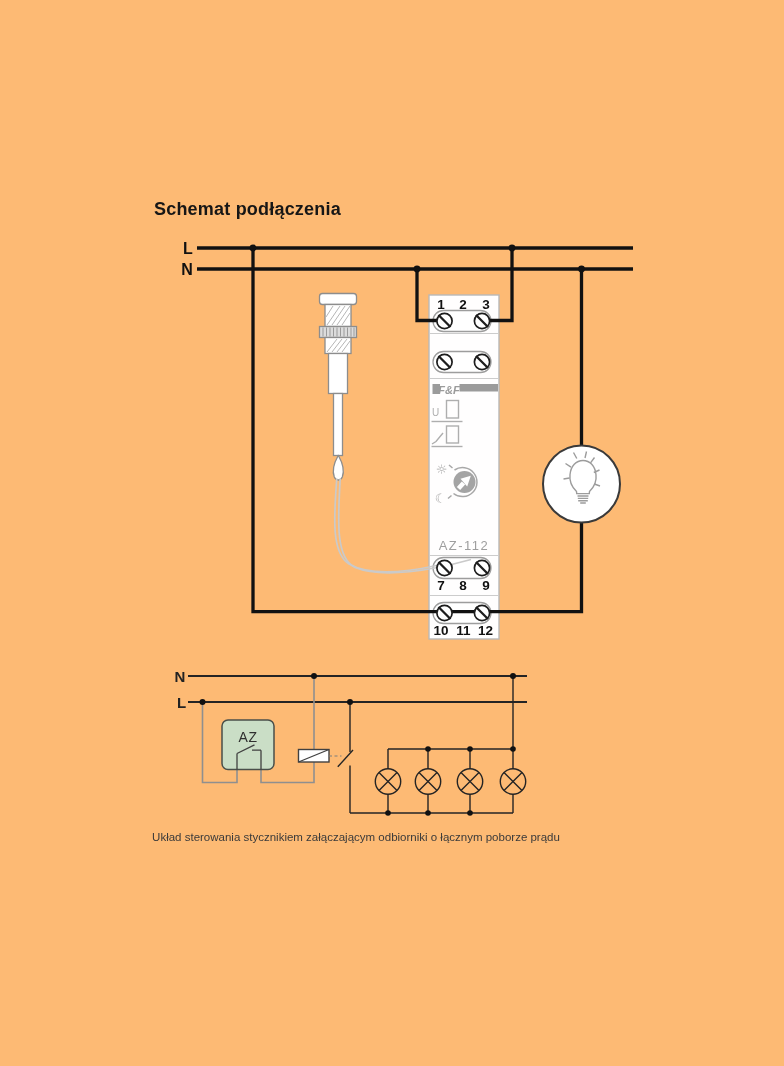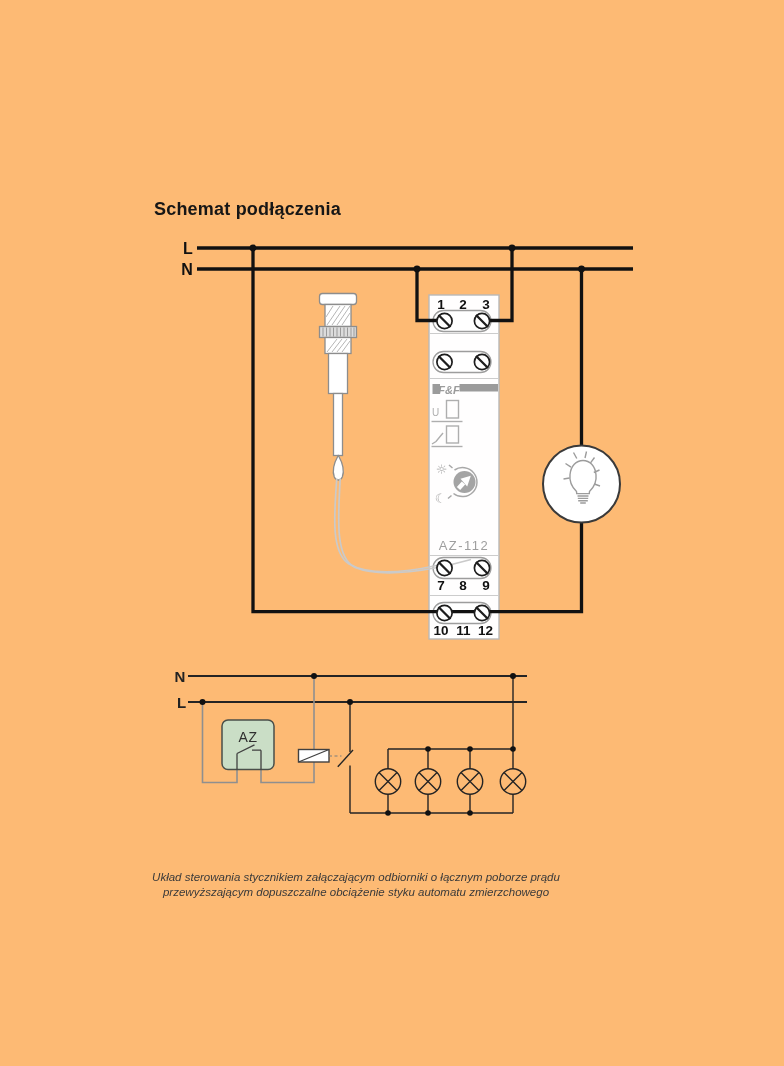--- a/index.html
+++ b/index.html
@@ -1,21 +1,21 @@
 <!DOCTYPE html>
 <html><head>
 <meta charset="utf-8">
 <style>
   html,body{margin:0;padding:0;background:#fff;}
   .stage{position:relative;width:784px;height:1066px;background:#fdba74;overflow:hidden;
          font-family:"Liberation Sans",sans-serif;}
   .title{position:absolute;left:154px;top:199px;font-size:18px;font-weight:bold;color:#161616;
          letter-spacing:0.2px;}
   .caption{position:absolute;left:76px;top:830px;width:560px;text-align:center;
-           font-style:italic;font-size:11.5px;line-height:14.5px;color:#3a3a3a;margin-top:40px;}
+           font-size:11.5px;line-height:14.5px;color:#3a3a3a;}
   svg{position:absolute;left:0;top:0;}
   
   .wire{stroke:#111;stroke-width:3.3;fill:none;}
   .wire-thin{stroke:#242424;stroke-width:1.4;fill:none;}
   .mainline{stroke:#111;stroke-width:3.5;fill:none;}
   .lowline{stroke:#242424;stroke-width:2.2;fill:none;}
   .ctrl{stroke:#8f8f8f;stroke-width:1.6;fill:none;}
   .dot{fill:#111;stroke:none;}
   .devbody{fill:#fffefe;stroke:#b8b8b8;stroke-width:1.4;}
   .divline{stroke:#cccccc;stroke-width:1.1;}
@@ -222,16 +222,15 @@
 
       <circle class="dot" cx="314" cy="676" r="3"></circle>
       <circle class="dot" cx="513" cy="676" r="3"></circle>
       <circle class="dot" cx="202.5" cy="702" r="3"></circle>
       <circle class="dot" cx="350" cy="702" r="3"></circle>
     </g>
   </svg>
 
   <div class="caption">
     <div>Układ sterowania stycznikiem załączającym odbiorniki o łącznym poborze prądu</div>
-    <div>przewyższającym dopuszczalne obciążenie styku automatu zmierzchowego</div>
   </div>
 
 </div>
 
 </body></html>

